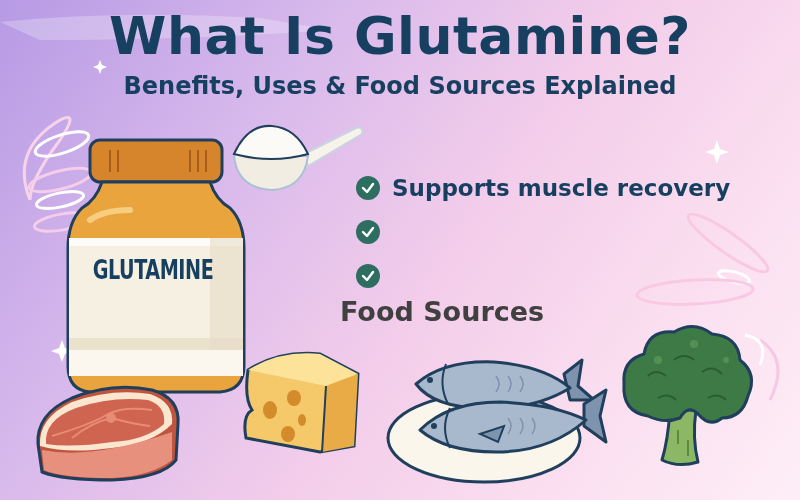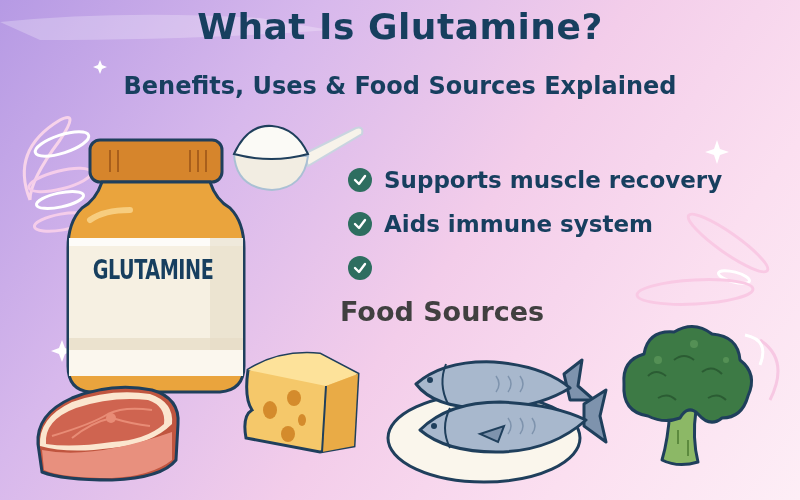--- a/index.html
+++ b/index.html
@@ -1,23 +1,23 @@
 <!DOCTYPE html>
 <html><head>
 <meta charset="utf-8">
 <style>
   html,body{margin:0;padding:0;}
   body{width:800px;height:500px;overflow:hidden;position:relative;
     font-family:"DejaVu Sans","Liberation Sans",sans-serif;
     background:linear-gradient(125deg,#b69ae4 0%,#d7b8ec 28%,#f3cdea 55%,#fbdff0 78%,#fdeef6 100%);}
   .layer{position:absolute;left:0;top:0;width:800px;height:500px;}
   .title{position:absolute;left:0;width:800px;text-align:center;color:#173f5f;font-weight:bold;margin:0;}
-  .t1{top:6px;font-size:36px;letter-spacing:0.5px;}
+  .t1{top:6px;font-size:52px;letter-spacing:0.5px;}
   .t2{top:72px;font-size:24px;letter-spacing:0;}
-  .benefits{position:absolute;left:340px;top:150px;list-style:none;margin:8px;padding:0;text-align:center;}
+  .benefits{position:absolute;left:340px;top:150px;list-style:none;margin:16px;padding:0;text-align:center;}
   .benefit{display:flex;align-items:center;height:44px;}
   .check{width:24px;height:24px;border-radius:50%;background:#2e6e60;display:flex;align-items:center;justify-content:center;margin-right:12px;flex:none;}
   .btxt{font-size:23px;color:#173f5f;font-weight:bold;white-space:nowrap;}
   .food-heading{position:absolute;left:340px;top:296px;font-size:27px;font-weight:bold;color:#404040;margin:0;white-space:nowrap;}
   .jar-label{position:absolute;left:63px;top:255px;width:180px;text-align:center;font-family:"DejaVu Sans Condensed","DejaVu Sans",sans-serif;font-size:26px;font-weight:bold;color:#173f5f;letter-spacing:-0.5px;transform:scaleX(0.82);transform-origin:center;}
   svg{position:absolute;overflow:visible;}
 </style>
 </head>
 <body>
 
@@ -75,21 +75,20 @@
         </svg>
       </span>
     <span class="btxt">Supports muscle recovery</span>
   </li>
   <li class="benefit">
     <span class="check">
         <svg width="14" height="14" viewBox="0 0 14 14" style="position:static">
           <path d="M2 7 L6 11 L12 3" fill="none" stroke="#fff" stroke-width="2.4" stroke-linecap="round" stroke-linejoin="round"></path>
         </svg>
       </span>
-    <span class="btxt">Aids immune system</span>
   </li>
   <li class="benefit">
     <span class="check">
         <svg width="14" height="14" viewBox="0 0 14 14" style="position:static">
           <path d="M2 7 L6 11 L12 3" fill="none" stroke="#fff" stroke-width="2.4" stroke-linecap="round" stroke-linejoin="round"></path>
         </svg>
       </span>
   </li>
 </ul>
 

